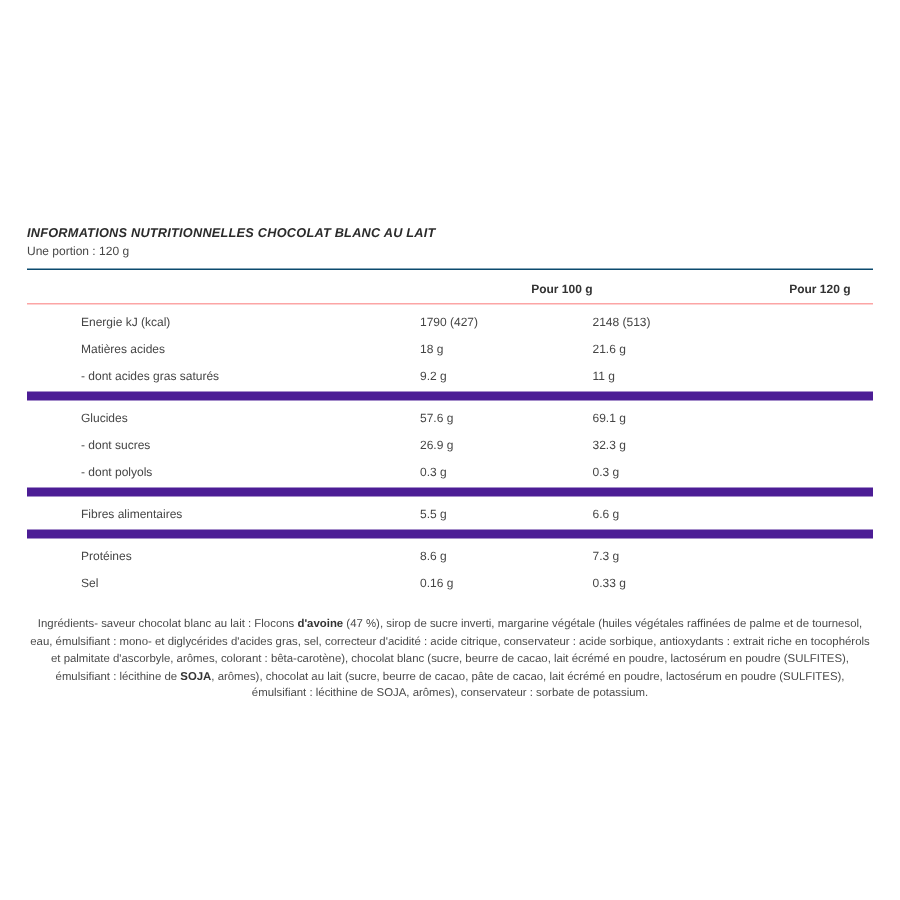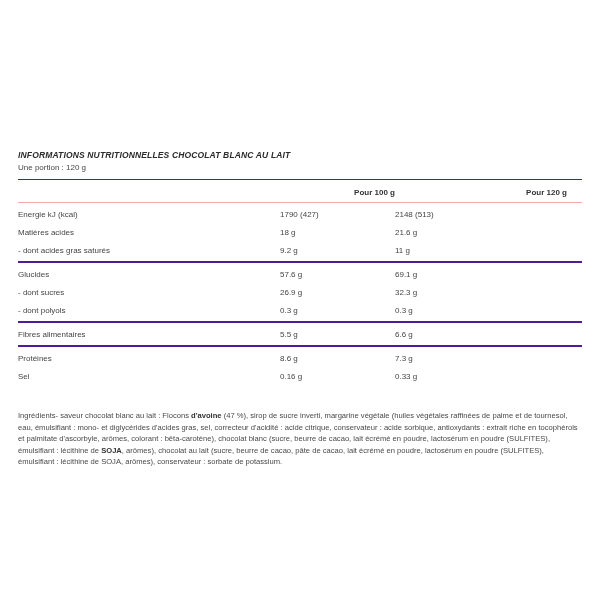--- a/index.html
+++ b/index.html
@@ -12,27 +12,27 @@
   .title-block{padding-bottom:6px;border-bottom:1px solid #0c4a6e;}
   .title{
     font-size:8.5px;font-weight:bold;font-style:italic;color:#2b2b2b;
     letter-spacing:.15px;line-height:10px;
   }
   .portion{font-size:8px;color:#474747;line-height:10px;margin-top:3px;}
   .cols{display:grid;grid-template-columns:1fr 115px 172px;padding:8px 15px 5px 0;
     border-bottom:1px solid #fca5a5;align-items:center;}
   .cols .num{font-weight:bold;color:#333;font-size:8px;text-align:right;}
   .section{padding:2px 0;}
-  .section + .section{border-top:2px solid #4c1d95;}
+  .section + .section{border-top:6px solid #4c1d95;}
   .row{display:grid;grid-template-columns:1fr 115px 172px;padding:4.5px 15px 4.5px 0;
     align-items:center;}
-  .row .label{font-size:8px;color:#454545;line-height:9px;}
+  .row .label{font-size:8px;color:#454545;line-height:9px;margin-left:36px;}
   .row .num{font-size:8px;color:#454545;line-height:9px;}
   .ingredients{
-    margin-top:23px;font-size:7.6px;line-height:11.6px;color:#494949;text-align:left;
+    margin-top:11px;font-size:7.6px;line-height:11.6px;color:#494949;text-align:center;
   }
   .ingredients .b{font-weight:bold;color:#333;}
 </style>
 </head>
 <body>
 
 <div class="sheet">
 
   <div class="title-block">
     <div class="title">INFORMATIONS NUTRITIONNELLES CHOCOLAT BLANC AU LAIT</div>

